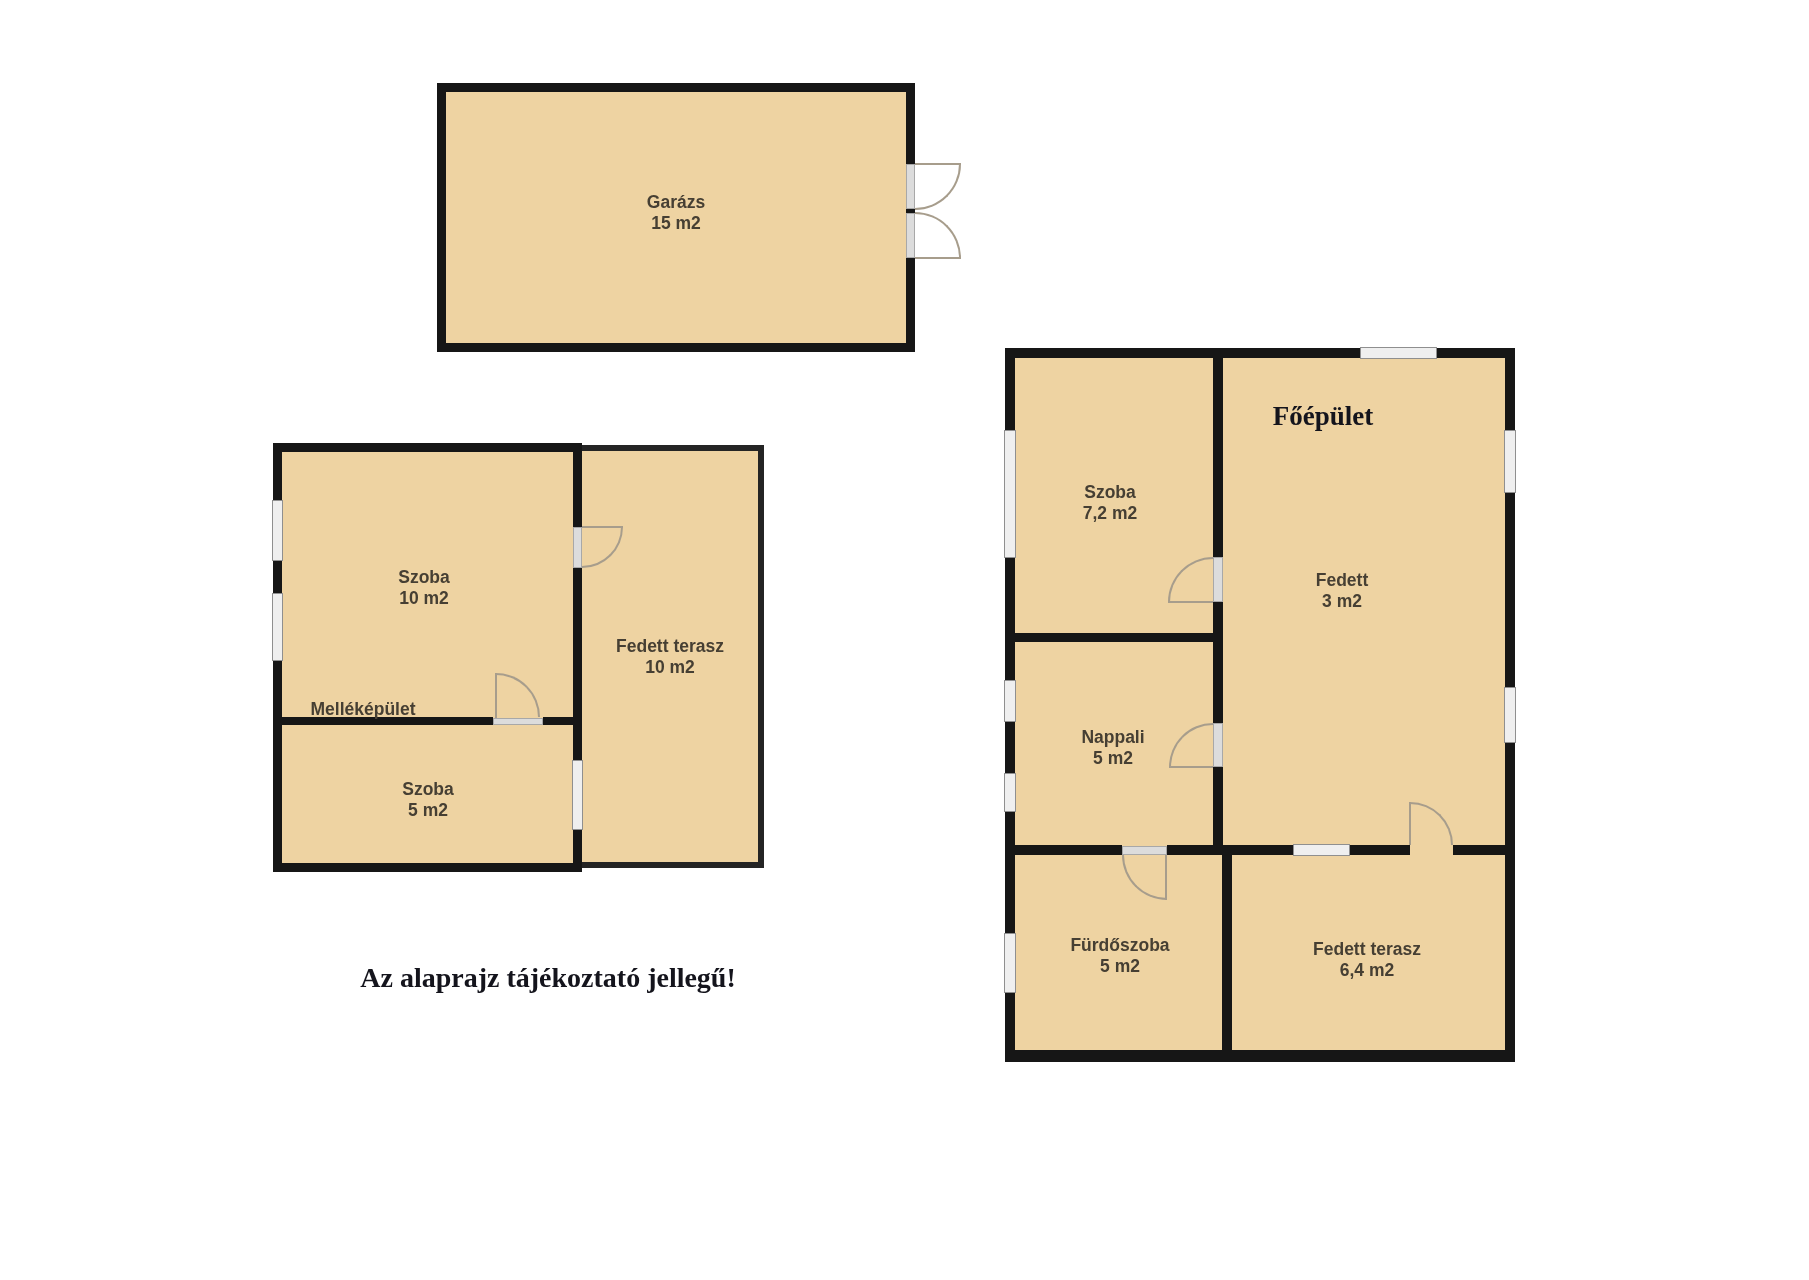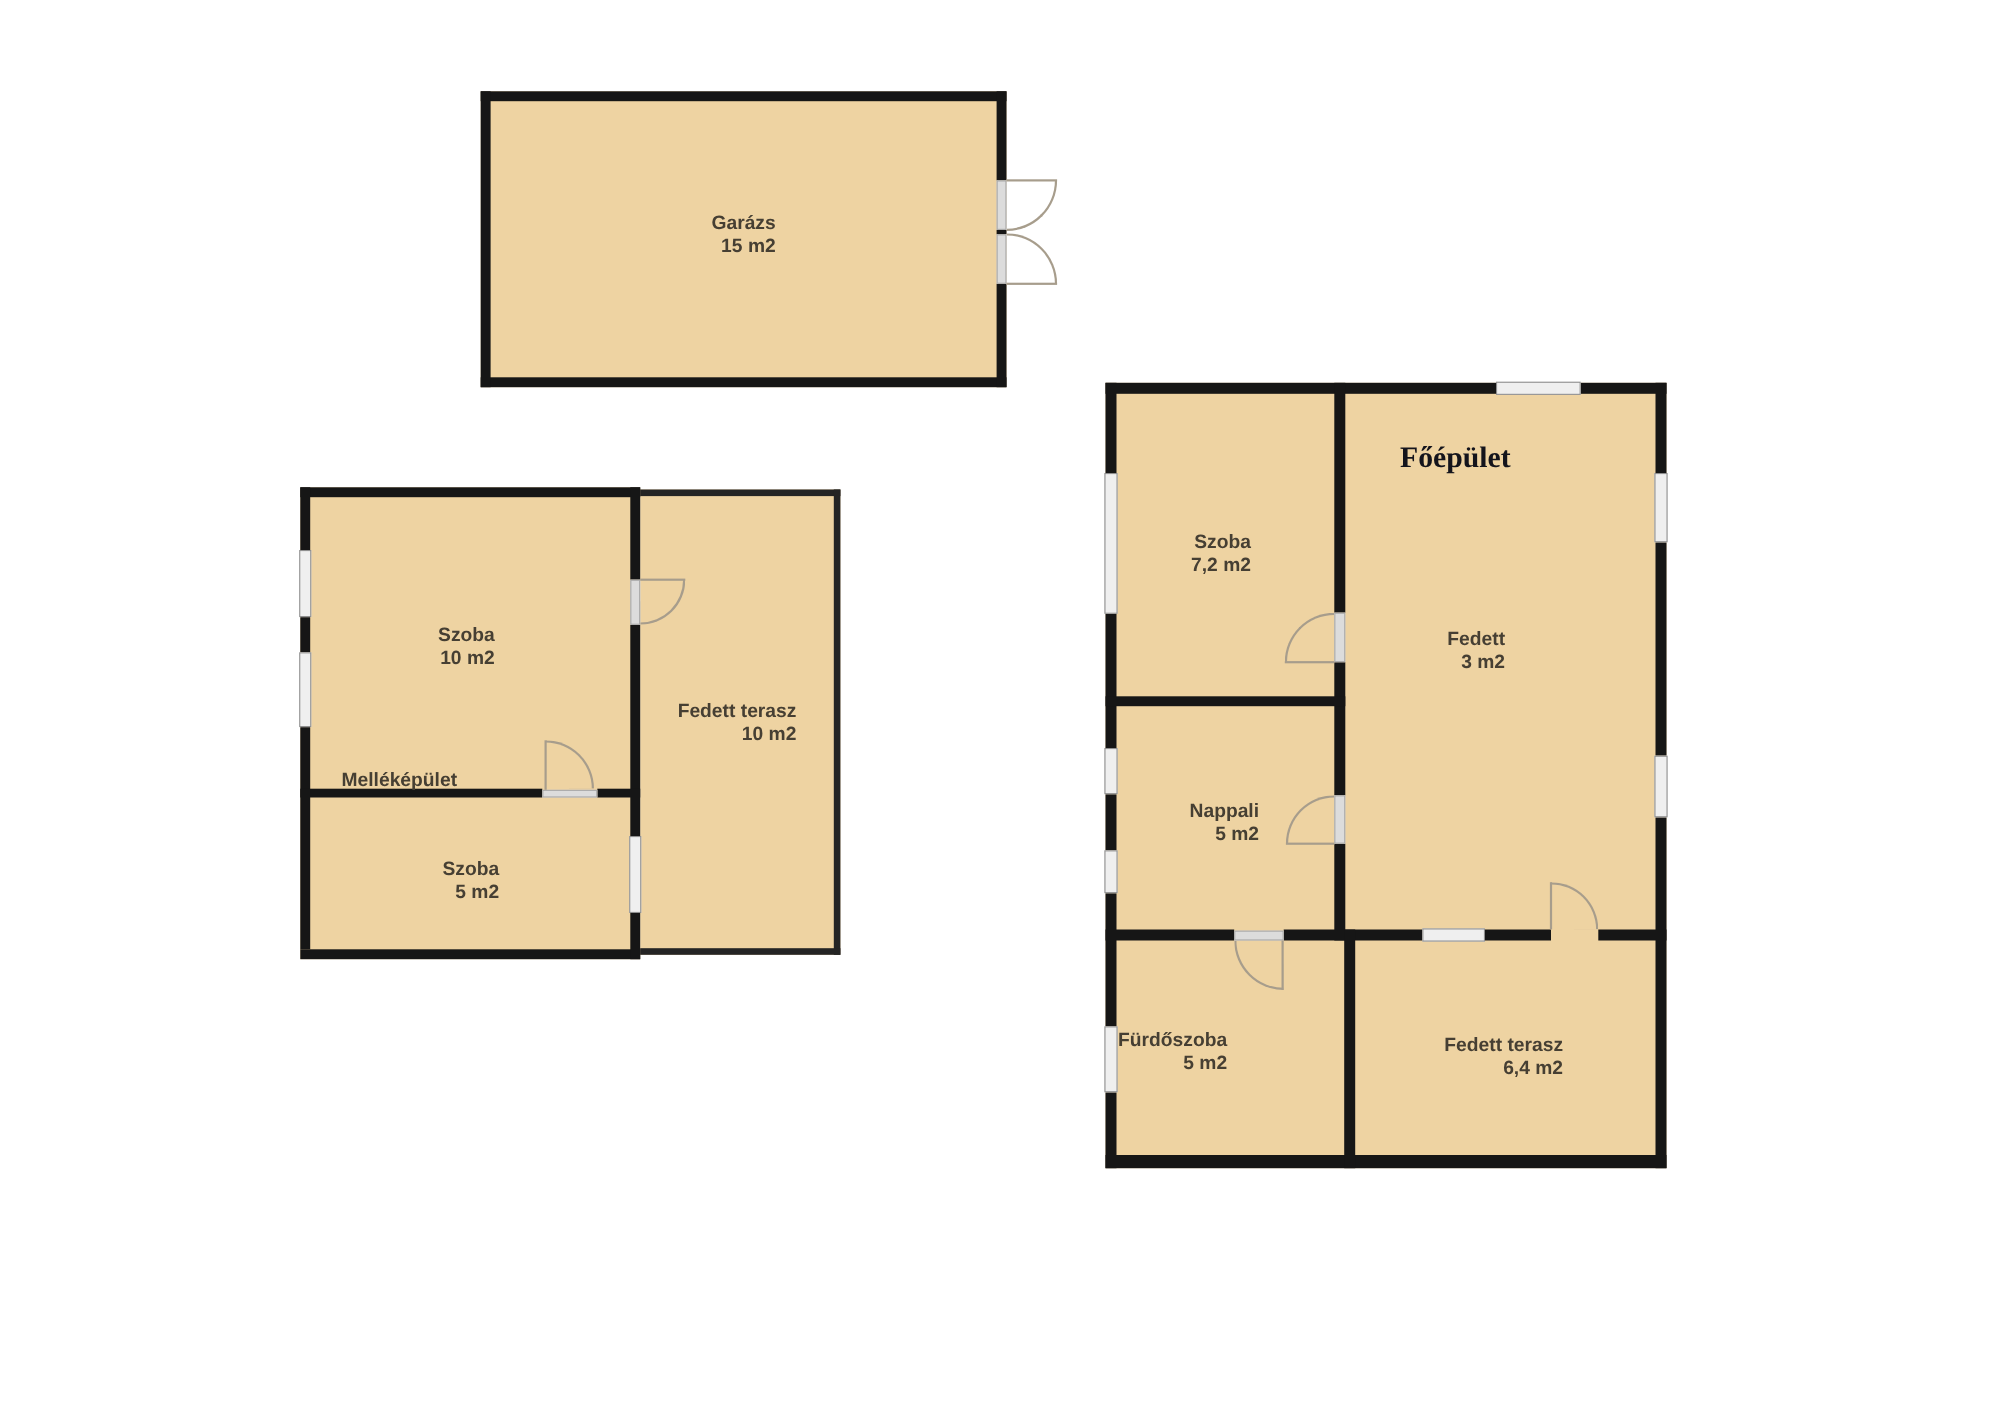--- a/index.html
+++ b/index.html
@@ -9,21 +9,21 @@
   .wall{position:absolute;background:#161616;}
   .wallt{position:absolute;background:#242424;}
   .win{position:absolute;background:#efefef;border:1px solid #8f8f8f;box-sizing:border-box;}
   .thr{position:absolute;background:#dcdcdc;border:1px solid #a8a8a8;box-sizing:border-box;}
   .arc{position:absolute;box-sizing:border-box;border:0 solid #a79d8c;background:transparent;}
   .arc.br{border-bottom-right-radius:100% 100%;border-bottom-width:2px;border-right-width:2px;}
   .arc.tr{border-top-right-radius:100% 100%;border-top-width:2px;border-right-width:2px;}
   .arc.tl{border-top-left-radius:100% 100%;border-top-width:2px;border-left-width:2px;}
   .arc.bl{border-bottom-left-radius:100% 100%;border-bottom-width:2px;border-left-width:2px;}
   .leaf{position:absolute;background:#a79d8c;}
-  .lbl{position:absolute;transform:translate(-50%,-50%);text-align:right;
+  .lbl{position:absolute;transform:translate(-50%,-50%);text-align:center;
        font-weight:700;font-size:17.5px;line-height:21px;color:#463f33;white-space:nowrap;}
   .ln{display:block;}
   .title{position:absolute;transform:translate(-50%,-50%);text-align:center;
        font-family:"Liberation Serif",serif;font-weight:700;font-size:27px;color:#14141c;white-space:nowrap;}
   .note{position:absolute;transform:translate(-50%,-50%);text-align:center;
        font-family:"Liberation Serif",serif;font-weight:700;font-size:28px;color:#14141c;white-space:nowrap;}
 </style>
 </head>
 <body>
 
@@ -149,23 +149,24 @@
     <span class="ln">7,2 m2</span>
   </div>
   <div class="lbl" style="left:1342px;top:591px;">
     <span class="ln">Fedett</span>
     <span class="ln">3 m2</span>
   </div>
   <div class="lbl" style="left:1113px;top:748px;">
     <span class="ln">Nappali</span>
     <span class="ln">5 m2</span>
   </div>
-  <div class="lbl" style="left:1066px;top:956px;">
+  <div class="lbl" style="left:1120px;top:956px;">
     <span class="ln">Fürdőszoba</span>
     <span class="ln">5 m2</span>
   </div>
   <div class="lbl" style="left:1367px;top:960px;">
     <span class="ln">Fedett terasz</span>
     <span class="ln">6,4 m2</span>
   </div>
 
+  <div class="note" style="left:548px;top:978px;">Az alaprajz tájékoztató jellegű!</div>
 
 </div>
 
 </body></html>

